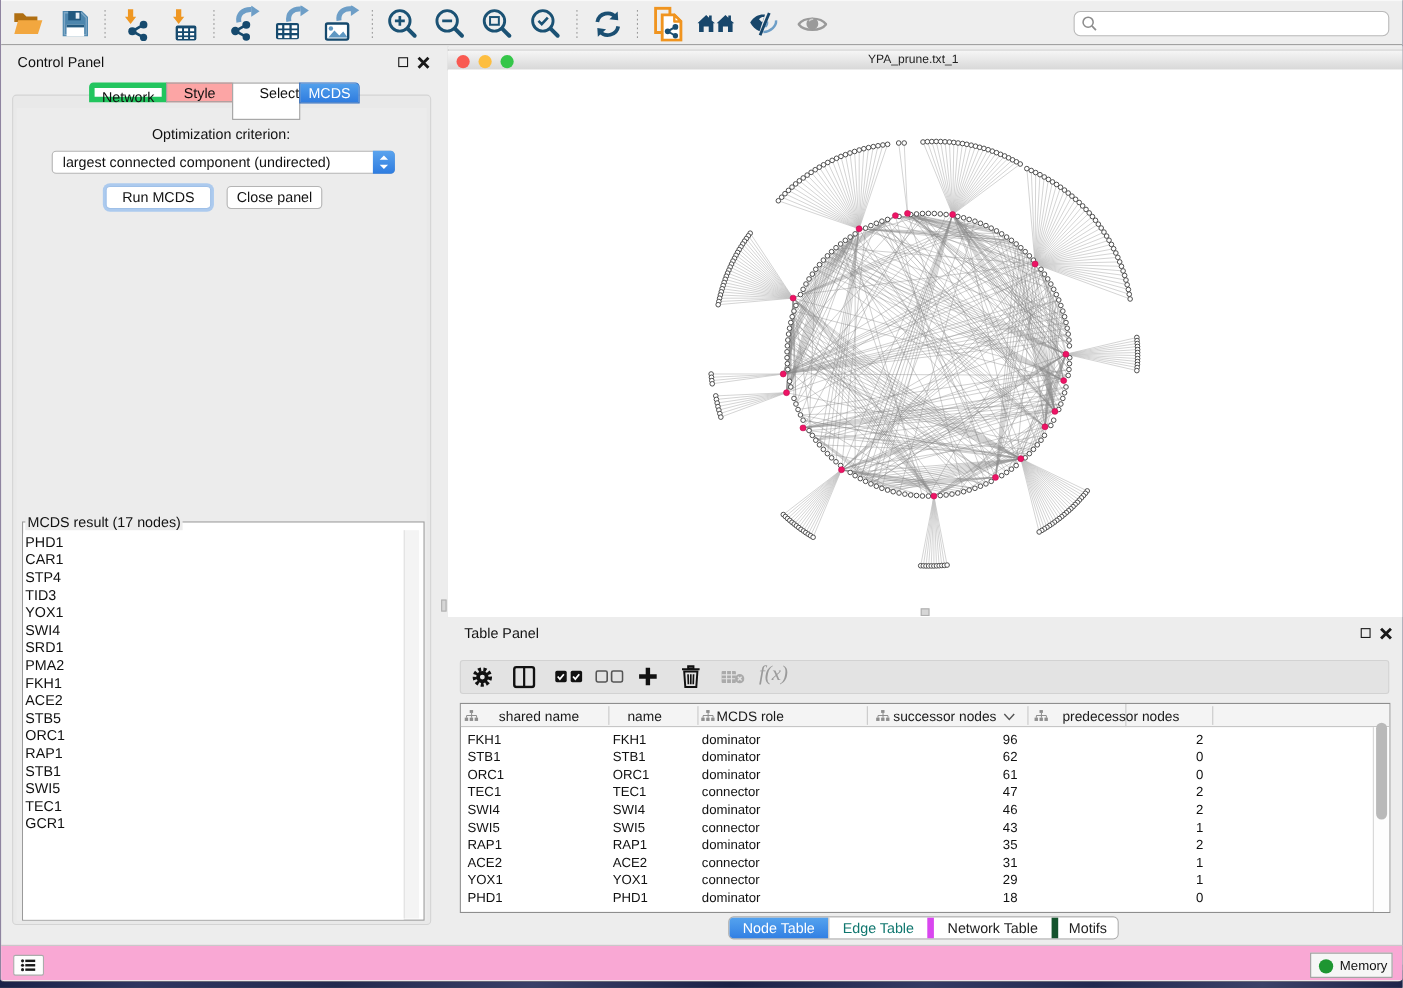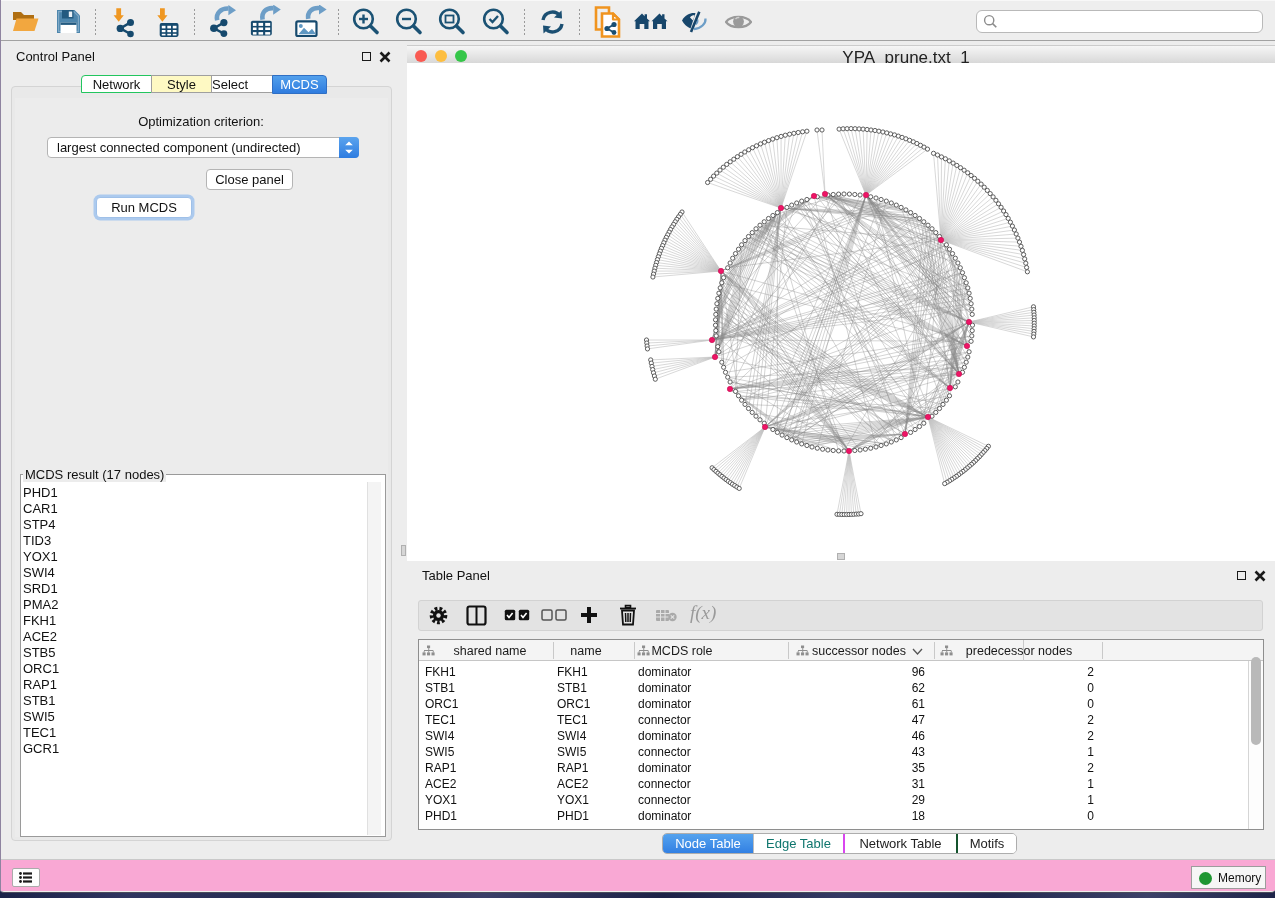--- a/index.html
+++ b/index.html
@@ -167,56 +167,56 @@
 </svg>
 </div>
 
 <div class="abs" style="left:1px;top:42px;width:398px;height:817px;background:#ededed;font-size:13px;color:#111;">
   <div class="abs" style="left:14px;top:7px;">Control Panel</div>
   <div class="abs" style="left:360px;top:10px;width:9px;height:9px;border:1.6px solid #1a1a1a;"></div>
   <svg class="abs" style="left:377px;top:9px" width="12" height="12" viewBox="0 0 12 12">
     <path d="M1.5 1.5 L10.5 10.5 M10.5 1.5 L1.5 10.5" stroke="#1a1a1a" stroke-width="2.6"></path>
   </svg>
 
-  <div class="abs" style="left:79px;top:33px;width:71px;height:18px;background:#ffffff;border:1px solid #22c55e;border-radius:4px 0 0 0;text-align:center;line-height:17px;z-index:3;">Network</div>
-  <div class="abs" style="left:149px;top:33px;width:61px;height:18px;background:#fef9c3;border:1px solid #9f9f9f;text-align:center;line-height:17px;z-index:3;">Style</div>
-  <div class="abs" style="left:209px;top:33px;width:62px;height:18px;background:#ffffff;border:1px solid #9f9f9f;text-align:left;line-height:17px;z-index:3;">Select</div>
+  <div class="abs" style="left:79px;top:33px;width:71px;height:18px;background:#ffffff;border:5px solid #22c55e;border-radius:4px 0 0 0;text-align:center;line-height:17px;z-index:3;">Network</div>
+  <div class="abs" style="left:149px;top:33px;width:61px;height:18px;background:#fca5a5;border:1px solid #9f9f9f;text-align:center;line-height:17px;z-index:3;">Style</div>
+  <div class="abs" style="left:209px;top:33px;width:62px;height:34px;background:#ffffff;border:1px solid #9f9f9f;text-align:right;line-height:17px;z-index:3;">Select</div>
   <div class="abs" style="left:270px;top:33px;width:55px;height:19px;background:linear-gradient(#52a0ec,#2f7cdf);border:1px solid #2f6fc4;border-radius:0 4px 0 0;text-align:center;line-height:17px;color:#ffffff;z-index:3;">MCDS</div>
 
   <div class="abs" style="left:9px;top:44px;width:381px;height:755px;background:#e9e9e9;border:1px solid #d4d4d4;border-radius:4px;"></div>
   <div class="abs" style="left:13px;top:56px;width:373px;height:739px;background:#ececec;"></div>
   <div class="abs" style="left:45px;top:95px;width:312px;height:21px;background:#ffffff;border:1px solid #b4b4b4;border-radius:4px;line-height:19px;padding-left:9px;">largest connected component (undirected)
     <div class="abs" style="right:-1px;top:-1px;width:20px;height:21px;background:linear-gradient(#5ba4ee,#2e7ce0);border-radius:0 4px 4px 0;">
       <svg width="20" height="21" viewBox="0 0 20 21">
             <path d="M6.2 8.2 L10 4.4 L13.8 8.2 z M6.2 12.8 L10 16.6 L13.8 12.8 z" fill="#ffffff"></path>
           </svg>
     </div>
   </div>
 
   <div class="abs" style="left:0px;top:72px;width:398px;height:16px;text-align:center;">Optimization criterion:</div>
 
-  <div class="abs" style="left:94px;top:127px;width:96px;height:21px;background:#ffffff;border:1px solid #9fc0e8;border-radius:4px;box-shadow:0 0 0 2.5px rgba(120,175,240,0.55);text-align:center;line-height:19px;margin-top:28px;">Run MCDS</div>
+  <div class="abs" style="left:94px;top:127px;width:96px;height:21px;background:#ffffff;border:1px solid #9fc0e8;border-radius:4px;box-shadow:0 0 0 2.5px rgba(120,175,240,0.55);text-align:center;line-height:19px;">Run MCDS</div>
   <div class="abs" style="left:204px;top:127px;width:87px;height:21px;background:#ffffff;border:1px solid #b4b4b4;border-radius:4px;text-align:center;line-height:19px;">Close panel</div>
 
   <div class="abs" style="left:18px;top:432px;width:366px;height:363px;border:1px solid #9a9a9a;background:#ffffff;"></div>
   <div class="abs" style="left:21px;top:425px;background:#ececec;padding:0 2px;">MCDS result (17 nodes)</div>
   <div class="abs" style="left:19px;top:443px;width:346px;height:351px;background:#ffffff;line-height:16px;padding-left:2px;">PHD1<br>CAR1<br>STP4<br>TID3<br>YOX1<br>SWI4<br>SRD1<br>PMA2<br>FKH1<br>ACE2<br>STB5<br>ORC1<br>RAP1<br>STB1<br>SWI5<br>TEC1<br>GCR1</div>
   <div class="abs" style="left:365px;top:440px;width:14px;height:353px;background:#f4f4f4;border-left:1px solid #e0e0e0;"></div>
 </div>
 
 <div class="abs" style="left:400px;top:42px;width:6px;height:817px;background:#ededed;"></div>
 <div class="abs" style="left:400px;top:545px;width:5px;height:11px;background:#d6d6d6;border:1px solid #b0b0b0;"></div>
 
 <div class="abs" style="left:406px;top:42px;width:869px;height:519px;background:#ffffff;border-left:1px solid #c2c2c2;">
   <div class="abs" style="left:-1px;top:0;width:869px;height:3px;background:#ededed;"></div>
   <div class="abs" style="left:-1px;top:3px;width:869px;height:19px;background:linear-gradient(#f6f6f6,#d8d8d8);border-top:1px solid #cccccc;border-bottom:1px solid #aeaeae;">
     <div class="abs" style="left:8px;top:3.5px;width:12px;height:12px;border-radius:50%;background:#f95a52;"></div>
     <div class="abs" style="left:28px;top:3.5px;width:12px;height:12px;border-radius:50%;background:#fdbe40;"></div>
     <div class="abs" style="left:48px;top:3.5px;width:12px;height:12px;border-radius:50%;background:#35c649;"></div>
-    <div class="abs" style="left:399px;top:2px;width:200px;text-align:center;font-size:17px;color:#222;">YPA_prune.txt_1</div>
+    <div class="abs" style="left:382px;top:2px;width:200px;text-align:left;font-size:11px;color:#222;">YPA_prune.txt_1</div>
   </div>
   <div class="abs" style="left:-1px;top:21px;width:869px;height:498px;background:#ffffff;">
 
 <svg width="869" height="498" viewBox="0 0 869 498" style="position:absolute;left:0;top:0">
 <g stroke="#c3c3c3" stroke-width="0.65" fill="none">
 <line x1="374.0" y1="145.0" x2="300.6" y2="119.5"></line>
 <line x1="374.0" y1="145.0" x2="303.6" y2="116.3"></line>
 <line x1="374.0" y1="145.0" x2="306.6" y2="113.1"></line>
 <line x1="374.0" y1="145.0" x2="309.8" y2="110.1"></line>
 <line x1="374.0" y1="145.0" x2="313.0" y2="107.1"></line>
@@ -1240,22 +1240,22 @@
     <text x="518" y="243">29</text>
         <text x="687" y="243">1</text>
     <text x="518" y="259">18</text>
         <text x="687" y="259">0</text>
   </g>
 </svg>
 
 <div class="abs" style="left:661px;top:833px;height:21px;border-radius:5px;overflow:hidden;border:1px solid #adadad;font-size:13px;display:flex;">
       <div style="width:90px;height:21px;background:linear-gradient(#55a3ee,#2e7ce2);color:#fff;text-align:center;line-height:20px;">Node Table</div>
       <div style="width:90px;height:21px;background:#fff;border-left:1px solid #bdbdbd;text-align:center;line-height:20px;color:#0f766e;">Edge Table</div>
-      <div style="width:113px;height:21px;background:#fff;border-left:2px solid #d946ef;text-align:center;line-height:20px;color:#222;">Network Table</div>
-      <div style="width:60px;height:21px;background:#fff;border-left:2px solid #14532d;text-align:center;line-height:20px;color:#222;">Motifs</div>
+      <div style="width:113px;height:21px;background:#fff;border-left:6px solid #d946ef;text-align:center;line-height:20px;color:#222;">Network Table</div>
+      <div style="width:60px;height:21px;background:#fff;border-left:6px solid #14532d;text-align:center;line-height:20px;color:#222;">Motifs</div>
     </div>
 
 <div class="abs" style="left:0;top:859px;width:1275px;height:32px;background:#f9a8d4;border-top:1px solid #c9c9c9;">
   <div class="abs" style="left:11px;top:8px;width:28px;height:19px;background:#fdfdfd;border:1px solid #ababab;border-radius:2px;">
     <svg width="26" height="17" viewBox="0 0 26 17" style="display:block;margin:0 auto;">
       <g fill="#1a1a1a">
             <circle cx="7.5" cy="4.5" r="1.4"></circle>
             <circle cx="7.5" cy="8.5" r="1.4"></circle>
             <circle cx="7.5" cy="12.5" r="1.4"></circle>
       <rect x="10" y="3.4" width="9" height="2.2"></rect>

